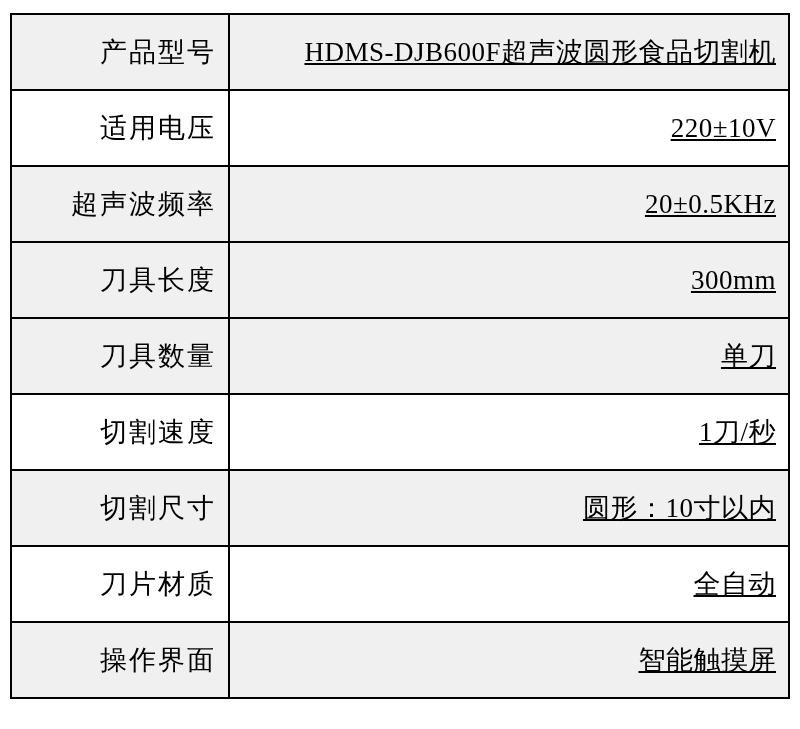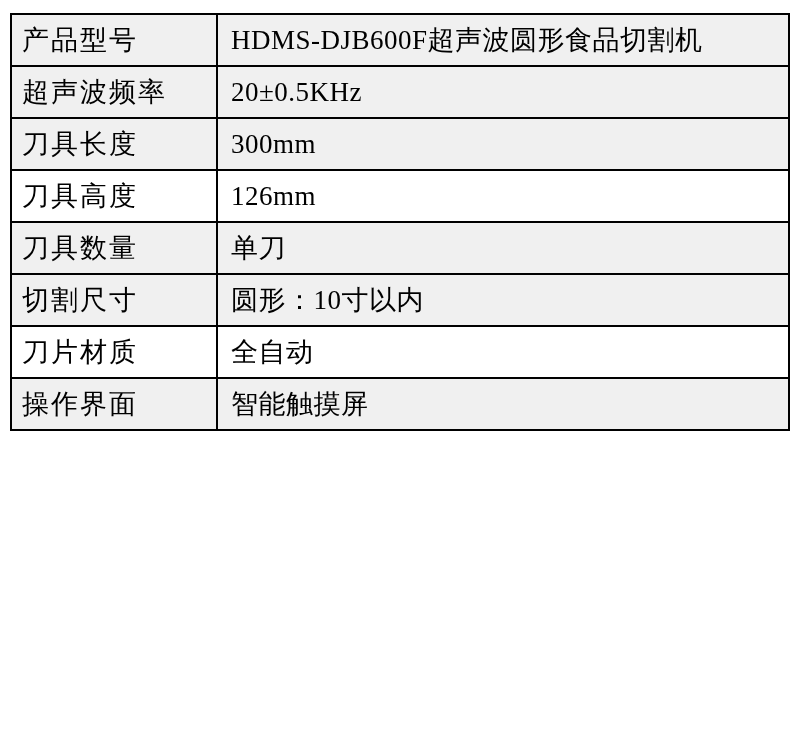--- a/index.html
+++ b/index.html
@@ -18,63 +18,69 @@
     position: absolute;
     left: 10px;
     top: 13px;
     width: 780px;
     border-collapse: collapse;
     table-layout: fixed;
   }
   .spec-table td {
     border: 2px solid var(--border-color, #000000);
     height: 50px; 
-    padding: 0;
+    padding: 12px;
     vertical-align: middle;
     font-size: 27px;
     line-height: 1;
     white-space: nowrap;
     overflow: hidden;
+    text-align: right;
   }
   .spec-table tr.odd td  { background: var(--alt-bg, #f0f0f0); }
   .spec-table tr.even td { background: var(--row-bg, #ffffff); }
   .label-cell {
     width: 194px;
     padding-left: 10px !important;
     letter-spacing: 2px;
   }
   .value-cell {
     padding-left: 13px !important;
     letter-spacing: 0.5px;
+    text-decoration: underline;
   }
 </style>
 </head>
 <body style="background: rgb(255, 255, 255); color: rgb(0, 0, 0);">
 
 <table class="spec-table">
   <tbody>
       <tr class="odd">
         <td class="label-cell">产品型号</td>
         <td class="value-cell">HDMS-DJB600F超声波圆形食品切割机</td>
       </tr>
+      <tr class="even">
+        <td class="label-cell">适用电压</td>
+        <td class="value-cell">220±10V</td>
+      </tr>
       <tr class="odd">
         <td class="label-cell">超声波频率</td>
         <td class="value-cell">20±0.5KHz</td>
       </tr>
       <tr class="odd">
         <td class="label-cell">刀具长度</td>
         <td class="value-cell">300mm</td>
       </tr>
-      <tr class="even">
-        <td class="label-cell">刀具高度</td>
-        <td class="value-cell">126mm</td>
-      </tr>
       <tr class="odd">
         <td class="label-cell">刀具数量</td>
         <td class="value-cell">单刀</td>
+      </tr>
+      <tr class="even">
+        <td class="label-cell">切割速度</td>
+        <td class="value-cell">1刀/秒</td>
       </tr>
       <tr class="odd">
         <td class="label-cell">切割尺寸</td>
         <td class="value-cell">圆形：10寸以内</td>
       </tr>
       <tr class="even">
         <td class="label-cell">刀片材质</td>
         <td class="value-cell">全自动</td>
       </tr>
       <tr class="odd">

